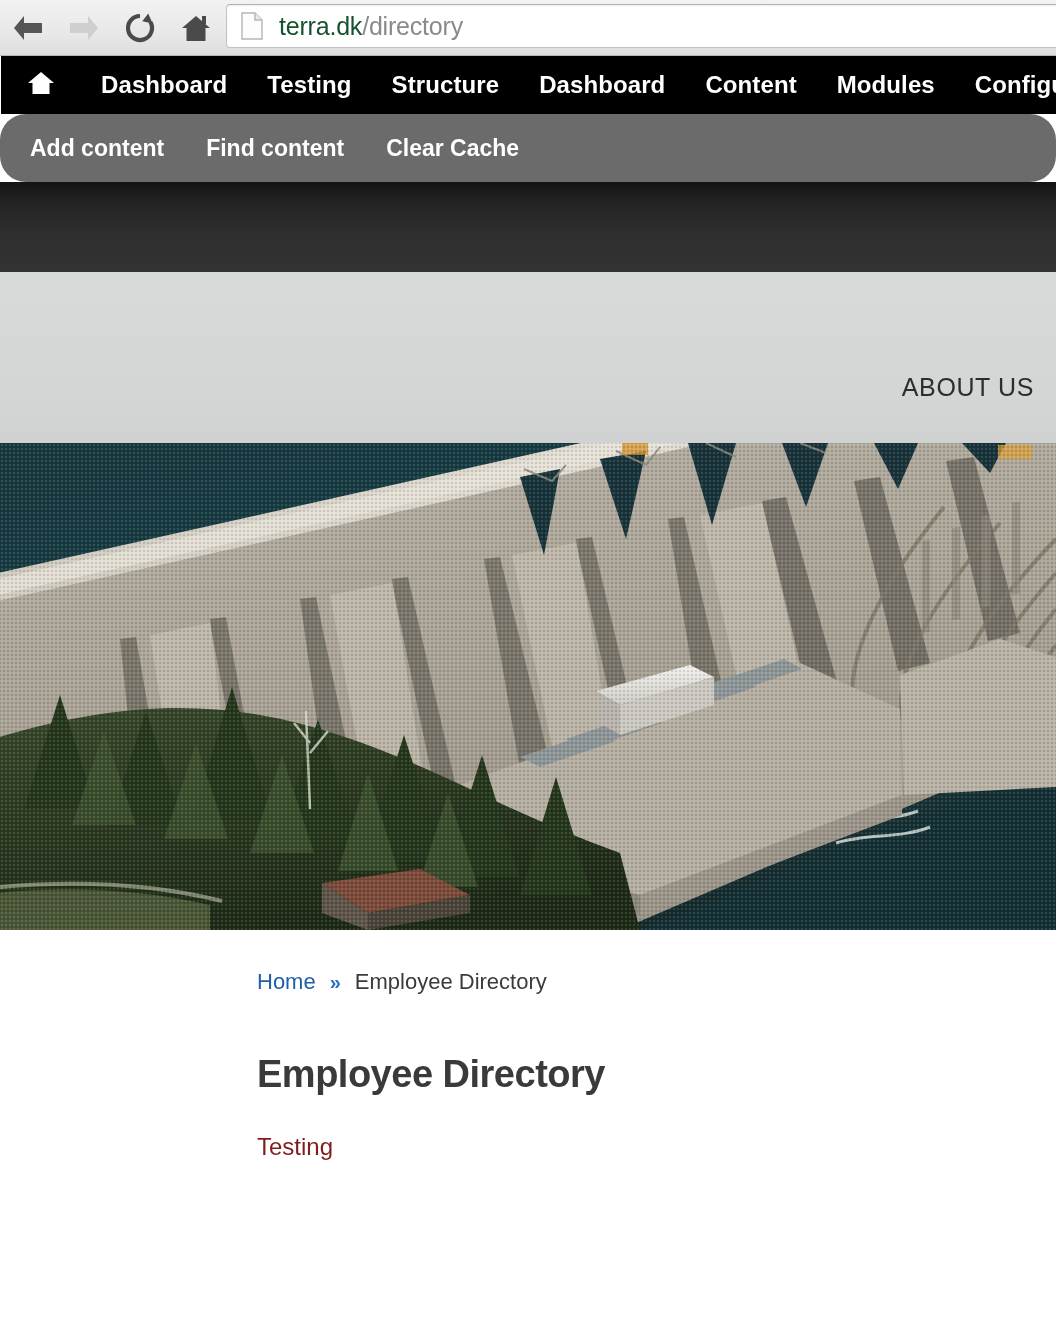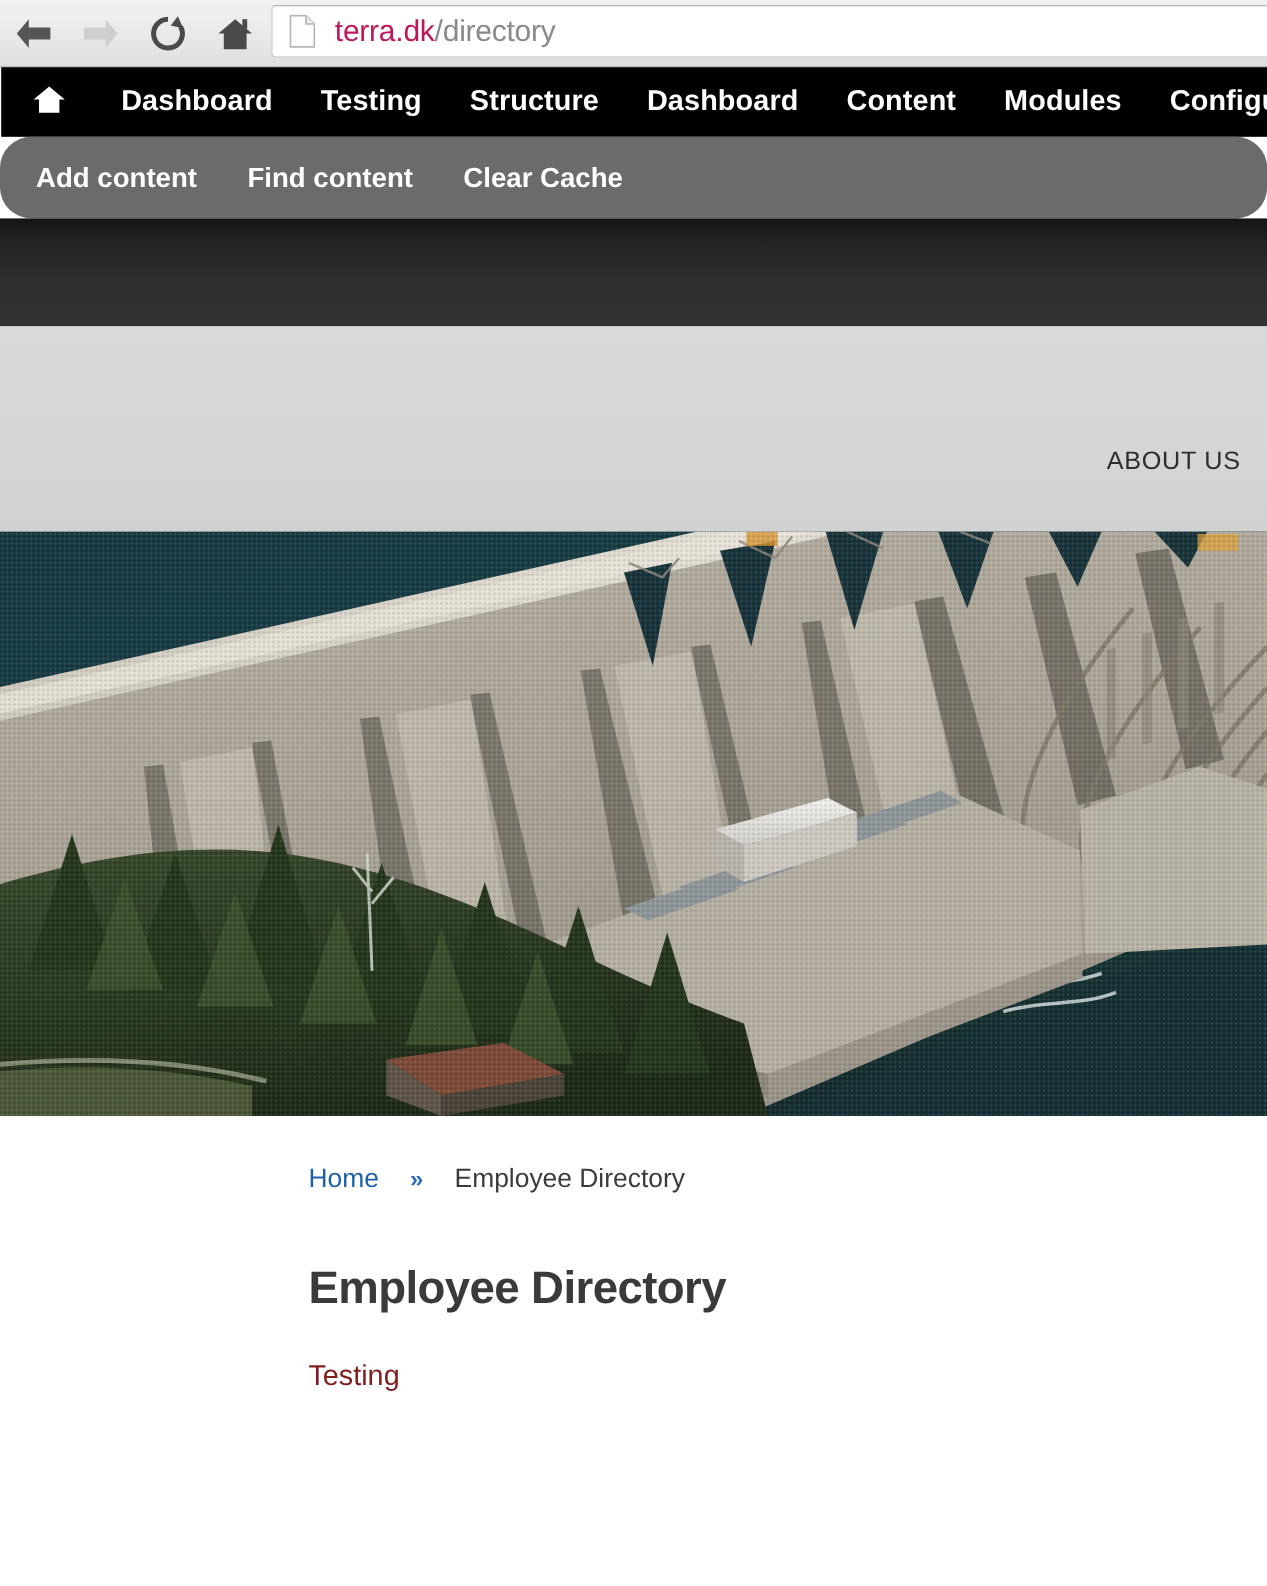--- a/index.html
+++ b/index.html
@@ -21,21 +21,21 @@
 
   .urlbar{
     position:absolute; left:226px; top:4px; width:860px; height:44px;
     background:#ffffff; border:1px solid #c2c2c2; border-top-color:#b0b0b0;
     border-radius:4px;
     display:flex; align-items:center; padding-left:14px;
     box-shadow: inset 0 1px 2px rgba(0,0,0,.07);
   }
   .page-icon{ width:22px; height:28px; flex:0 0 auto; margin-right:16px; }
   .url-text{ font-size:25px; color:#8a8a8a; letter-spacing:-.2px; white-space:nowrap;}
-  .url-text .host{ color:#be185d; }
+  .url-text .host{ color:#14532d; }
 
   
   .admin-bar{
     position:absolute; left:1px; top:56px; width:1056px; height:58px;
     background:#000; display:flex; align-items:center; overflow:hidden;
   }
   .admin-home{ margin-left:26px; margin-right:26px; display:flex; align-items:center; }
   .admin-item{
     color:#fff; font-size:24px; font-weight:bold; white-space:nowrap;
     padding:0 20px; letter-spacing:.1px;
@@ -58,21 +58,21 @@
     background:linear-gradient(to bottom,#141414 0%, #232323 22%, #2e2e2e 55%, #333333 100%);
   }
 
   
   .site-header{
     position:absolute; left:0; top:272px; width:1056px; height:171px;
     background:linear-gradient(to bottom,#d7dad9 0%, #d3d6d5 70%, #cfd2d1 100%);
   }
   .about-us{
     position:absolute; right:22px; top:101px;
-    font-size:21px; color:#2d2d2d; letter-spacing:.6px;text-align:right;
+    font-size:25px; color:#2d2d2d; letter-spacing:.6px;text-align:right;
   }
 
   
   .hero{
     position:absolute; left:0; top:443px; width:1056px; height:487px;
     overflow:hidden; background:#193c44;
   }
   .hero svg{ display:block; width:1056px; height:487px; }
   .hero-dither{
     position:absolute; inset:0; pointer-events:none;
@@ -82,21 +82,21 @@
     background-size:4px 4px, 4px 4px;
     background-position:0 0, 2px 2px;
   }
 
   
   .content{
     position:absolute; left:0; top:930px; width:1056px; height:392px; background:#fff;
   }
   .breadcrumb{
     position:absolute; left:257px; top:39px;
-    font-size:22px; color:#3b3b3b; display:flex; align-items:baseline; gap:16px;
+    font-size:22px; color:#3b3b3b; display:flex; align-items:baseline; gap:4px;
   }
   .breadcrumb .crumb-link{ color:#1f5fa9; }
   .breadcrumb .crumb-sep{
     color:#2f6fbf; font-size:20px; margin:0 10px; font-weight:bold;
   }
   .breadcrumb .crumb-current{ color:#3b3b3b; }
 
   .page-title{
     position:absolute; left:257px; top:123px;
     font-size:38px; font-weight:bold; color:#3a3a3a; letter-spacing:-.5px;

